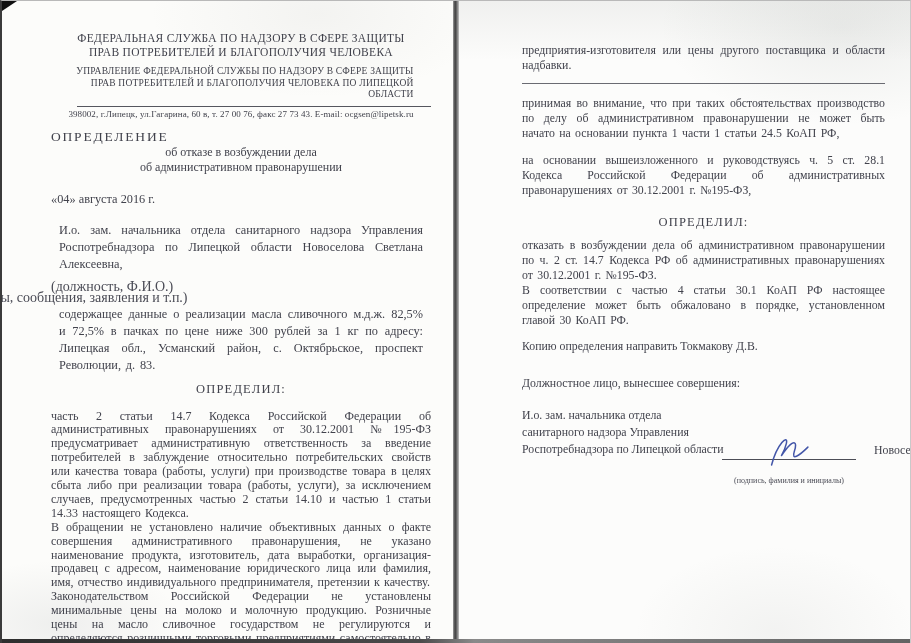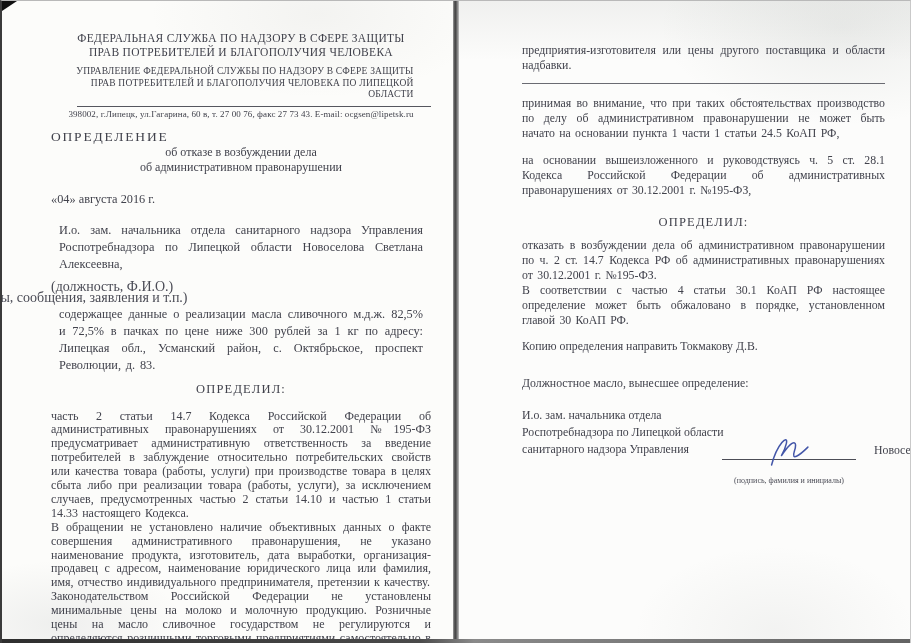--- a/index.html
+++ b/index.html
@@ -162,27 +162,27 @@
 
     <p class="p2-par gap">на основании вышеизложенного и руководствуясь ч. 5 ст. 28.1 Кодекса Российской Федерации об административных правонарушениях от 30.12.2001 г. №195-ФЗ,</p>
 
     <div class="p2-heading">ОПРЕДЕЛИЛ:</div>
 
     <p class="p2-par">отказать в возбуждении дела об административном правонарушении по ч. 2 ст. 14.7 Кодекса РФ об административных правонарушениях от 30.12.2001 г. №195-ФЗ.</p>
     <p class="p2-par">В соответствии с частью 4 статьи 30.1 КоАП РФ настоящее определение может быть обжаловано в порядке, установленном главой 30 КоАП РФ.</p>
 
     <p class="copy-note">Копию определения направить Токмакову Д.В.</p>
 
-    <p class="official-label">Должностное масло, вынесшее определение:</p>
+    <p class="official-label">Должностное лицо, вынесшее совершения:</p>
 
     <div class="signer">
       <div class="signer-pos">
         <div>И.о. зам. начальника отдела</div>
+        <div>санитарного надзора Управления</div>
         <div>Роспотребнадзора по Липецкой области</div>
-        <div>санитарного надзора Управления</div>
       </div>
       <div class="signer-mid">
         <div class="sig-line">
           <svg class="sig-mark" width="52" height="34" viewBox="0 0 52 34">
             <path d="M6 31 C 14 10, 26 2, 23 11 C 20 20, 12 28, 21 18 C 30 8, 35 9, 30 20 C 26 29, 34 25, 44 17" fill="none" stroke="#4356a8" stroke-width="1.5" stroke-linecap="round"></path>
           </svg>
         </div>
         <div class="sig-caption">(подпись, фамилия и инициалы)</div>
       </div>
       <div class="signer-name">Новоселова С.А.</div>

